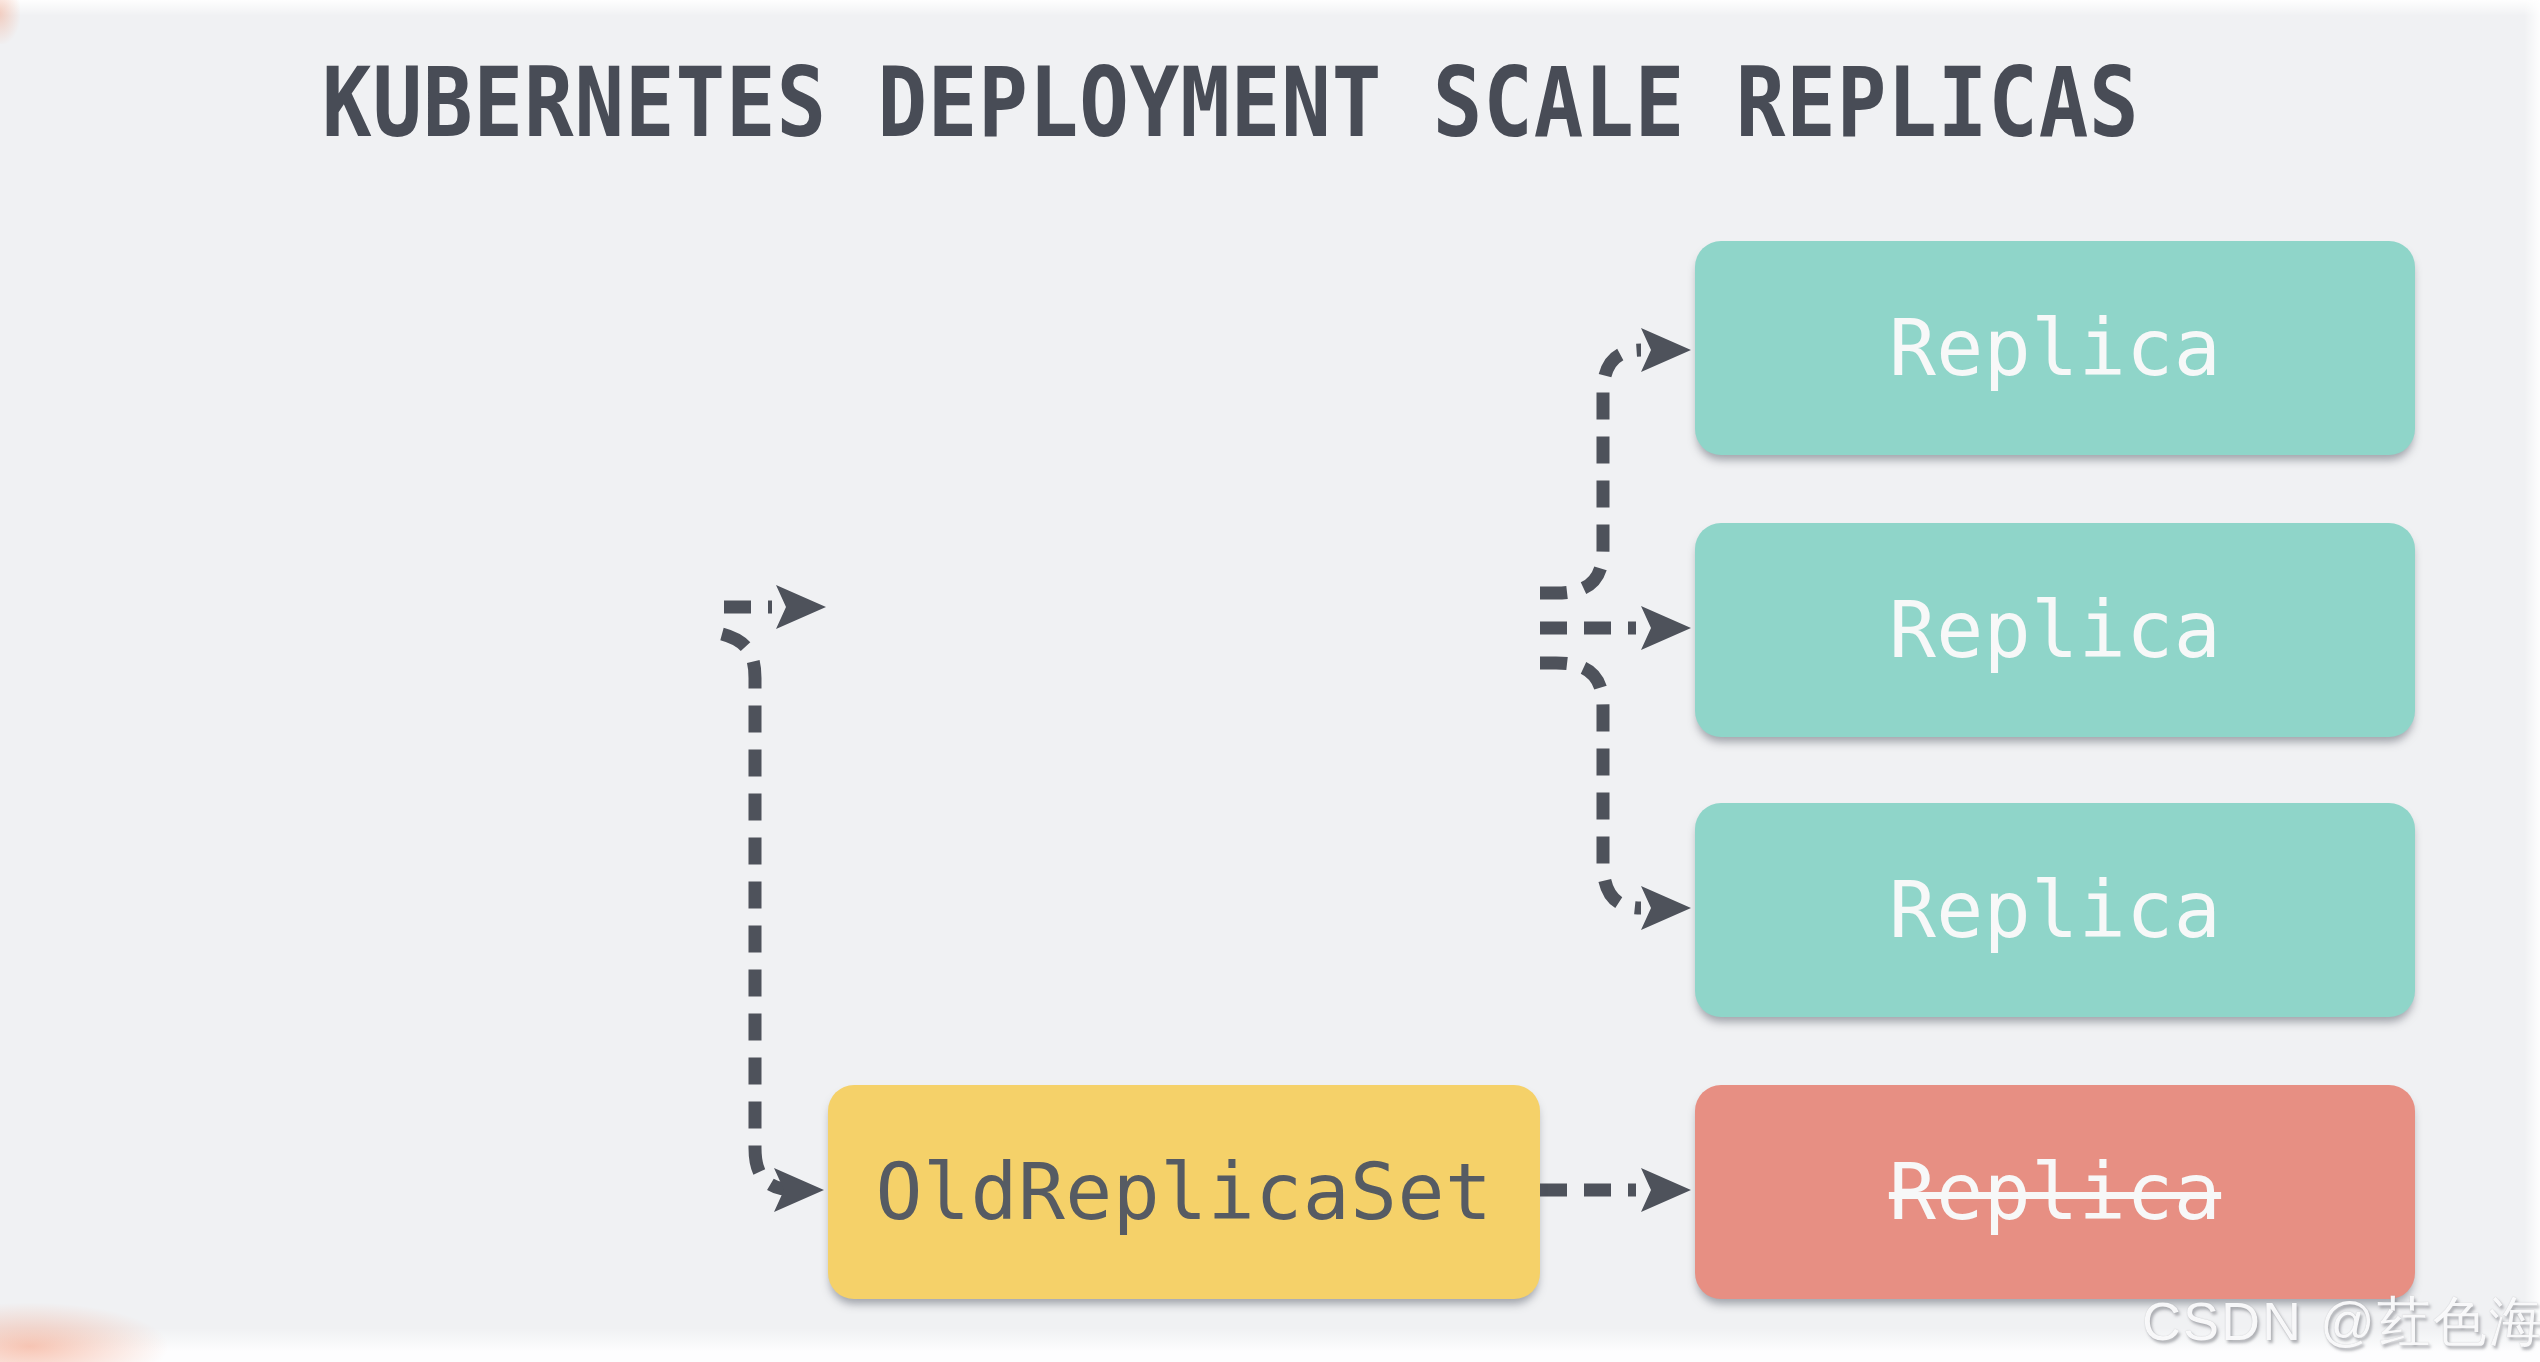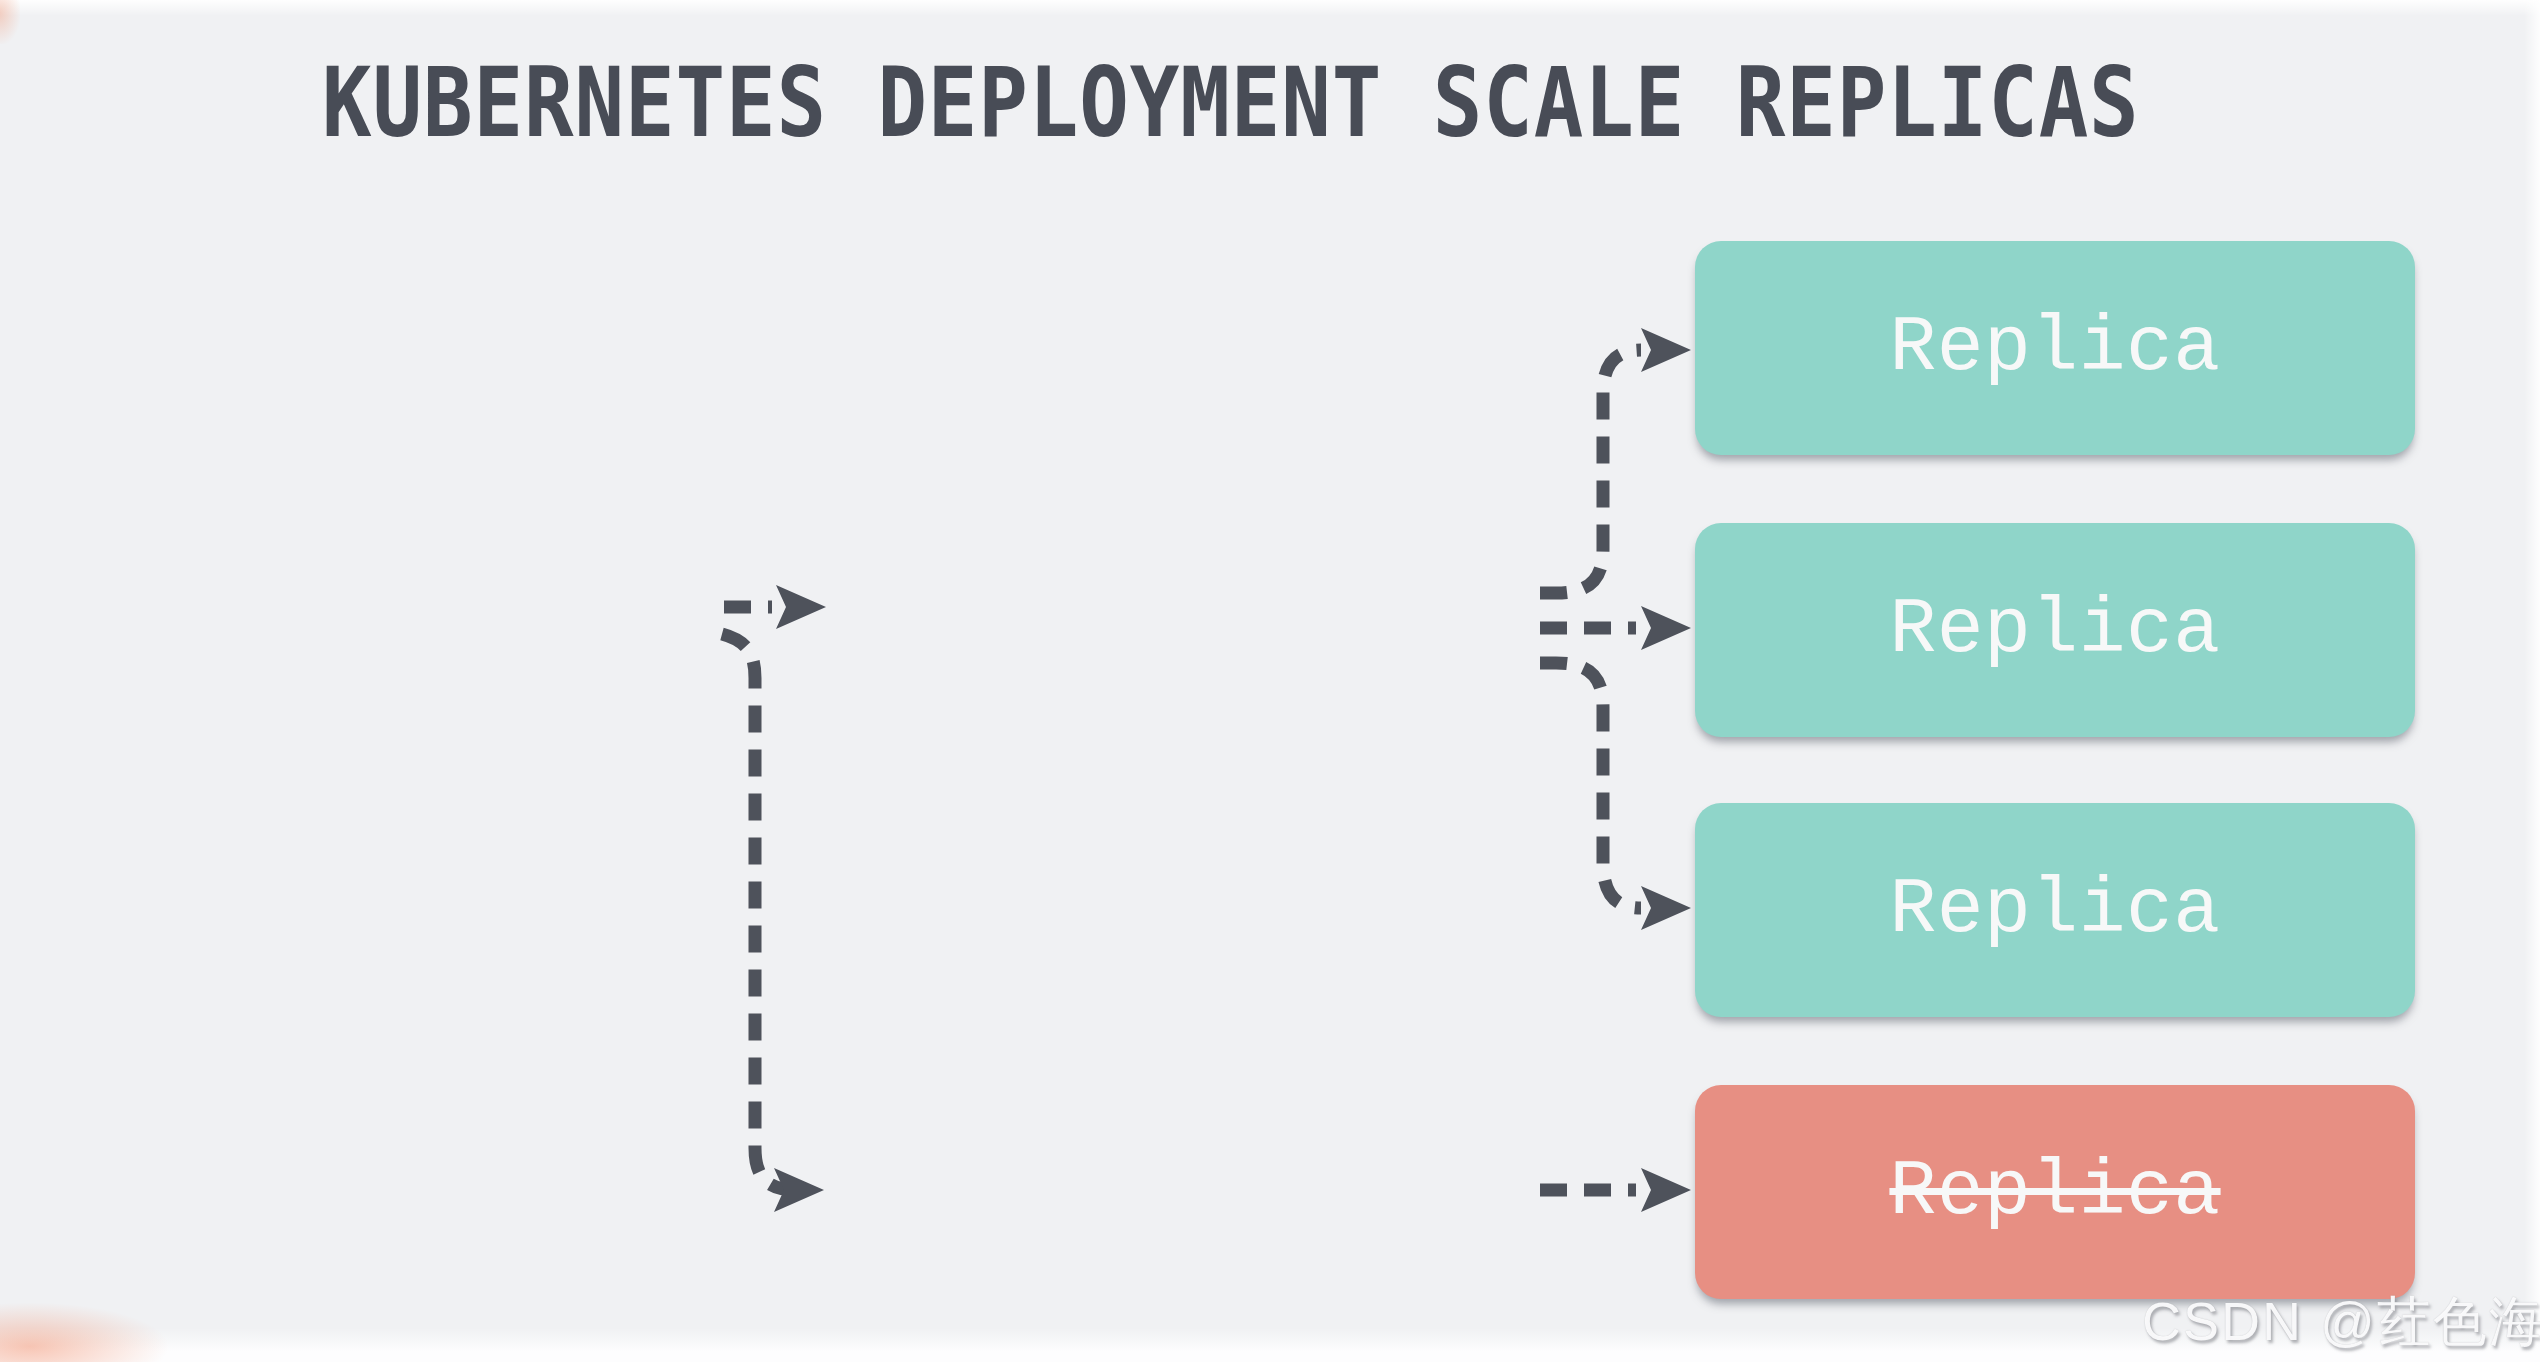--- a/index.html
+++ b/index.html
@@ -42,21 +42,20 @@
 
   
   .node {
     position: absolute;
     border-radius: 26px;
     display: flex;
     align-items: center;
     justify-content: center;
     box-shadow: 0 7px 9px -2px rgba(82, 88, 99, 0.50);
     z-index: 2;
-    font-family: Liberation Mono, monospace;
   }
   .node .label {
     font-size: 78px;
     letter-spacing: 0.5px;
     color: var(--label-light, #f7f8f8);
     white-space: nowrap;
   }
   .node-gray   { background: var(--node-gray, #6a6570); }
   .node-teal   { background: var(--node-teal, #8fd5c9); }
   .node-yellow { background: var(--node-yellow, #f5d169); }
@@ -134,20 +133,23 @@
 
     <path class="dash" d="M 1540 663 H 1556 C 1590 663 1603 677 1603 707 V 862 C 1603 896 1617 908 1641 908"></path>
     <path class="head" transform="translate(1691,908)" d="M 0 0 L -50 -22 L -40 0 L -50 22 Z"></path>
 
     <path class="dash" d="M 1540 1190 H 1636"></path>
     <path class="head" transform="translate(1691,1190)" d="M 0 0 L -50 -22 L -40 0 L -50 22 Z"></path>
   </svg>
 
 
 
+  <div class="node node-yellow n-oldrs">
+    <span class="label">OldReplicaSet</span>
+  </div>
 
   <div class="node node-teal n-replica1">
     <span class="label">Replica</span>
   </div>
 
   <div class="node node-teal n-replica2">
     <span class="label">Replica</span>
   </div>
 
   <div class="node node-teal n-replica3">

